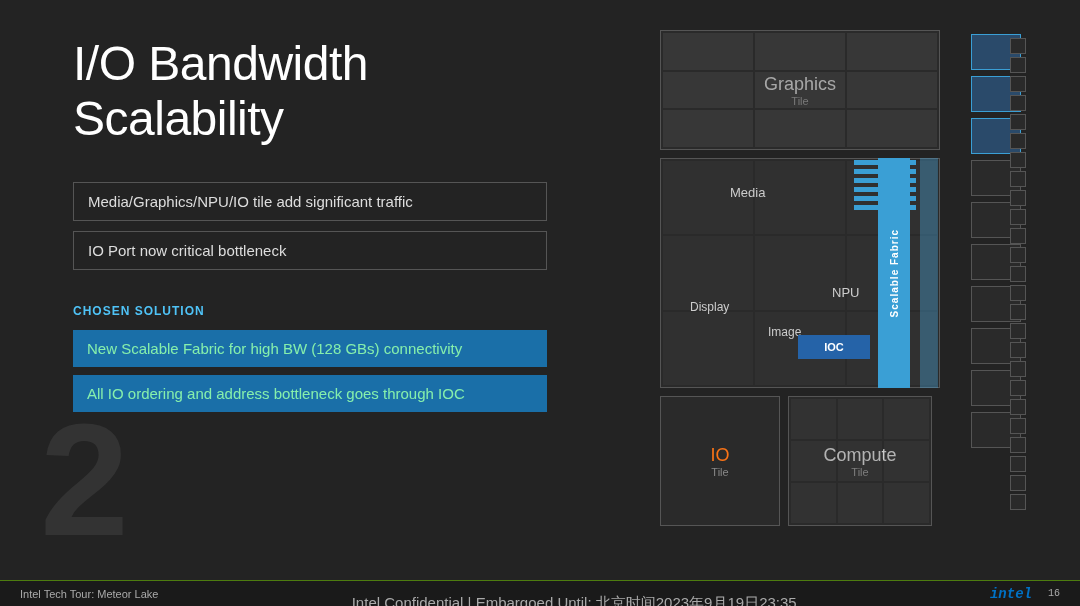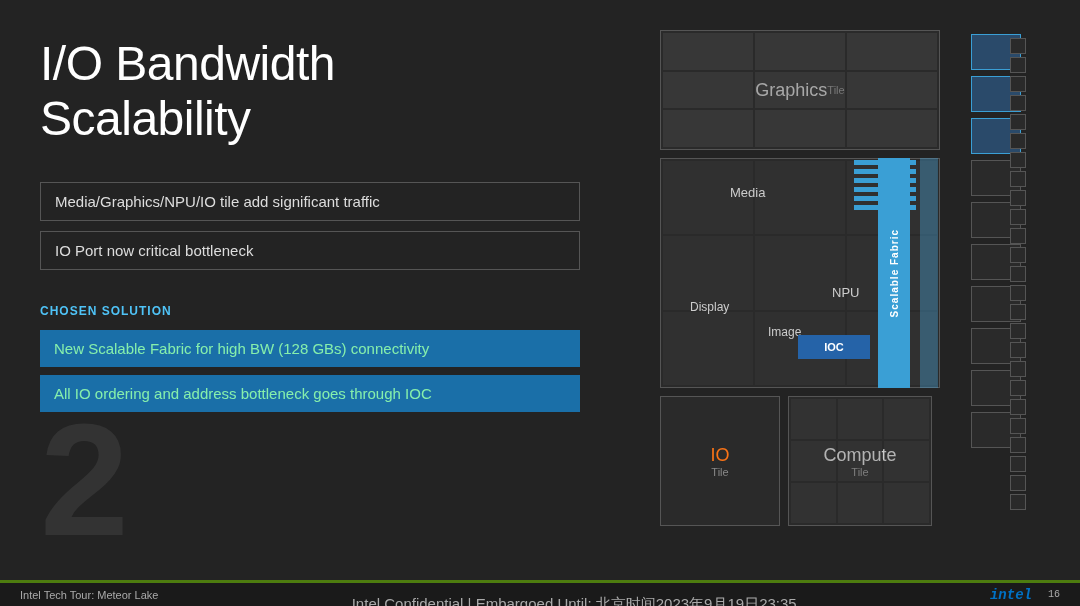--- a/index.html
+++ b/index.html
@@ -17,21 +17,21 @@
       width: 1080px;
       height: 580px;
       background: #232323;
       display: flex;
       flex-direction: row;
       position: relative;
     }
 
     .left-panel {
       width: 620px;
-      padding: 36px 40px;
+      padding: 36px 73px;
       display: flex;
       flex-direction: column;
       justify-content: flex-start;
       position: relative;
     }
 
     .title {
       font-size: 48px;
       font-weight: 300;
       line-height: 1.15;
@@ -96,20 +96,21 @@
     
     .tile-graphics {
       position: absolute;
       top: 0;
       left: 0;
       width: 280px;
       height: 120px;
       border: 1.5px solid #555;
       background: #2a2a2a;
       display: flex;
+      flex-direction: column;
       align-items: center;
       justify-content: center;
     }
     .tile-graphics .tile-main-label {
       font-size: 18px;
       color: #ccc;
       font-weight: 400;
     }
     .tile-graphics .tile-sub-label {
       font-size: 11px;
@@ -320,21 +321,21 @@
       height: 16px;
       border: 1px solid #555;
       background: #2a2a2a;
     }
 
     
     .footer-bar {
       width: 1080px;
       height: 26px;
       background: #1a1a1a;
-      border-top: 3px solid #4d7c0f;
+      border-top: 1px solid #4d7c0f;
       display: flex;
       align-items: center;
       justify-content: space-between;
       padding: 0 20px;
       position: absolute;
       bottom: 0;
     }
     .footer-left {
       font-size: 11px;
       color: #aaa;

